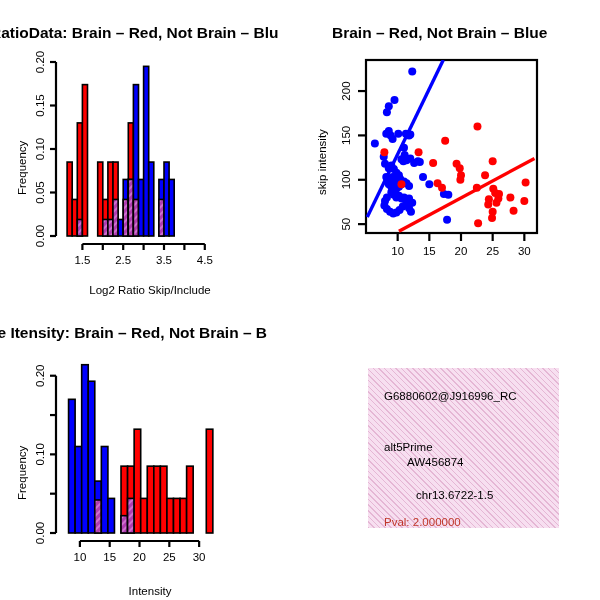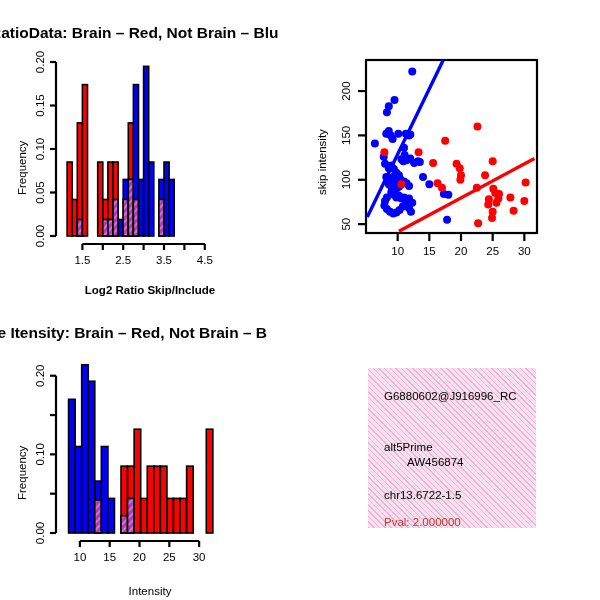--- a/index.html
+++ b/index.html
@@ -29,37 +29,38 @@
 
   
   #infobox{
     position:absolute;
     left:368px;top:368px;width:168px;height:160px;
     background-color:#f7dff0;
     background-image:repeating-linear-gradient(45deg,
         rgba(214,150,190,0.55) 0px, rgba(214,150,190,0.55) 1px,
         rgba(255,255,255,0) 1px, rgba(255,255,255,0) 4px);
     overflow:hidden;
+    padding-left:23px;
   }
   #infobox .line{
     position:absolute;left:16px;
     font-size:11.5px;color:#000;white-space:nowrap;
   }
   #infobox .line.pval{color:#c0392b;}
 </style>
 </head>
 <body>
 
 <div class="panel" id="p-hist1" style="left:0px;top:0px;width:300px;height:310px;">
 
   <div class="title" style="position:absolute;left:-10px;top:24px;">RatioData: Brain – Red, Not Brain – Blu</div>
 
   <div class="ylabel" style="position:absolute;left:16px;top:195px;">Frequency</div>
 
-  <div class="axlabel" style="position:absolute;left:65px;top:284px;width:170px;font-weight:bold;">Log2 Ratio Skip/Include</div>
+  <div class="axlabel" style="position:absolute;left:65px;top:284px;width:170px;">Log2 Ratio Skip/Include</div>
 
   <svg id="svg-hist1" width="300" height="260" style="position:absolute;left:0;top:48px;">
       <defs>
         <pattern id="svg-hist1-hatch" width="5" height="5" patternUnits="userSpaceOnUse" patternTransform="rotate(45)">
           <rect width="5" height="5" fill="#b03cb0"></rect>
           <rect width="2" height="5" fill="#d070d0"></rect>
         </pattern>
       </defs>
       <g>
         <rect x="67.1" y="114.05" width="5.1000000000000085" height="73.95" fill="#ff0000" stroke="#000" stroke-width="1.6"></rect>
@@ -115,20 +116,21 @@
       </g>
       <text x="82.4" y="216" font-size="11.5" font-family="&quot;Liberation Sans&quot;, sans-serif" fill="#000" text-anchor="middle">1.5</text>
       <text x="123.2" y="216" font-size="11.5" font-family="&quot;Liberation Sans&quot;, sans-serif" fill="#000" text-anchor="middle">2.5</text>
       <text x="164" y="216" font-size="11.5" font-family="&quot;Liberation Sans&quot;, sans-serif" fill="#000" text-anchor="middle">3.5</text>
       <text x="204.8" y="216" font-size="11.5" font-family="&quot;Liberation Sans&quot;, sans-serif" fill="#000" text-anchor="middle">4.5</text>
     </svg>
 </div>
 
 <div class="panel" id="p-scatter" style="left:300px;top:0px;width:300px;height:310px;">
 
+  <div class="title" style="position:absolute;left:32px;top:24px;">Brain – Red, Not Brain – Blue</div>
 
   <div class="ylabel" style="position:absolute;left:16px;top:195px;">skip intensity</div>
 
 
   <svg id="svg-scatter" width="300" height="260" style="position:absolute;left:0;top:48px;">
       <rect x="66" y="12" width="171" height="173" fill="#fff" stroke="#000" stroke-width="2.2"></rect>
       <defs>
         <clipPath id="svg-scatter-clip">
           <rect x="66" y="12" width="171" height="173"></rect>
         </clipPath>
@@ -329,15 +331,15 @@
       <text x="139.50943396226415" y="213" font-size="11.5" font-family="&quot;Liberation Sans&quot;, sans-serif" fill="#000" text-anchor="middle">20</text>
       <text x="169.32075471698113" y="213" font-size="11.5" font-family="&quot;Liberation Sans&quot;, sans-serif" fill="#000" text-anchor="middle">25</text>
       <text x="199.13207547169813" y="213" font-size="11.5" font-family="&quot;Liberation Sans&quot;, sans-serif" fill="#000" text-anchor="middle">30</text>
     </svg>
 </div>
 
 <div id="infobox">
   <div class="line" style="top:22px;">G6880602@J916996_RC</div>
   <div class="line" style="top:55px;margin-top:18px;">alt5Prime</div>
   <div class="line" style="top:88px;margin-left:23px;">AW456874</div>
-  <div class="line" style="top:121px;">chr13.6722-1.5</div>
+  <div class="line" style="top:121px;margin-left:32px;">chr13.6722-1.5</div>
   <div class="line pval" style="top:148px;">Pval: 2.000000</div>
 </div>
 
 </body></html>

